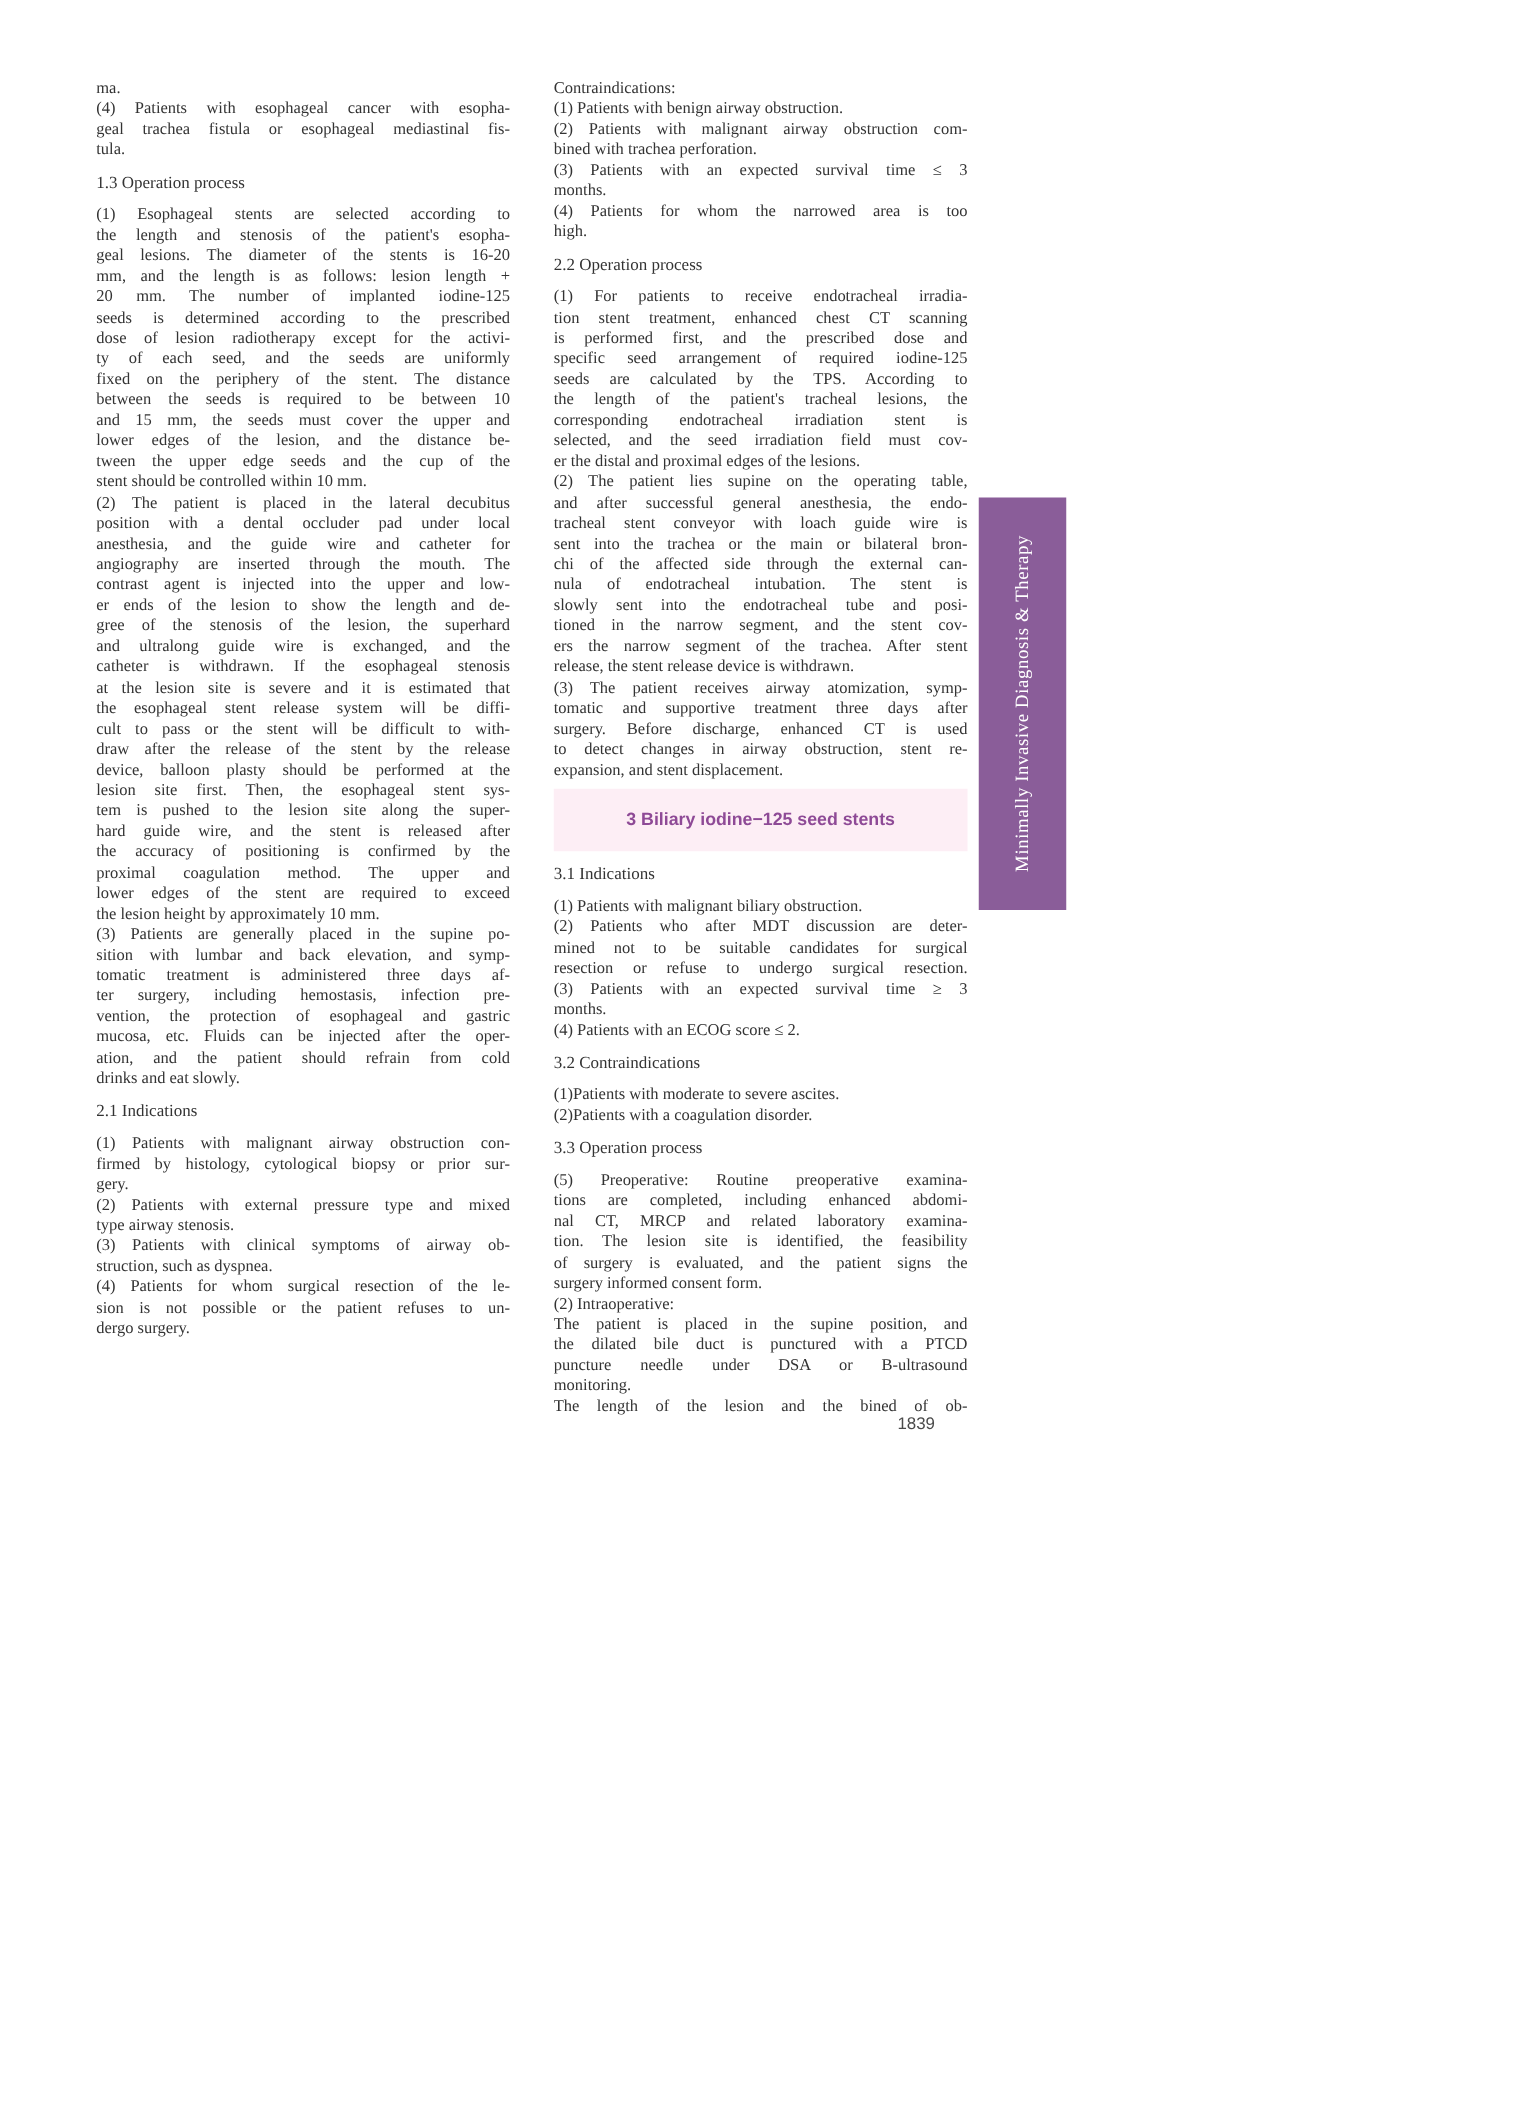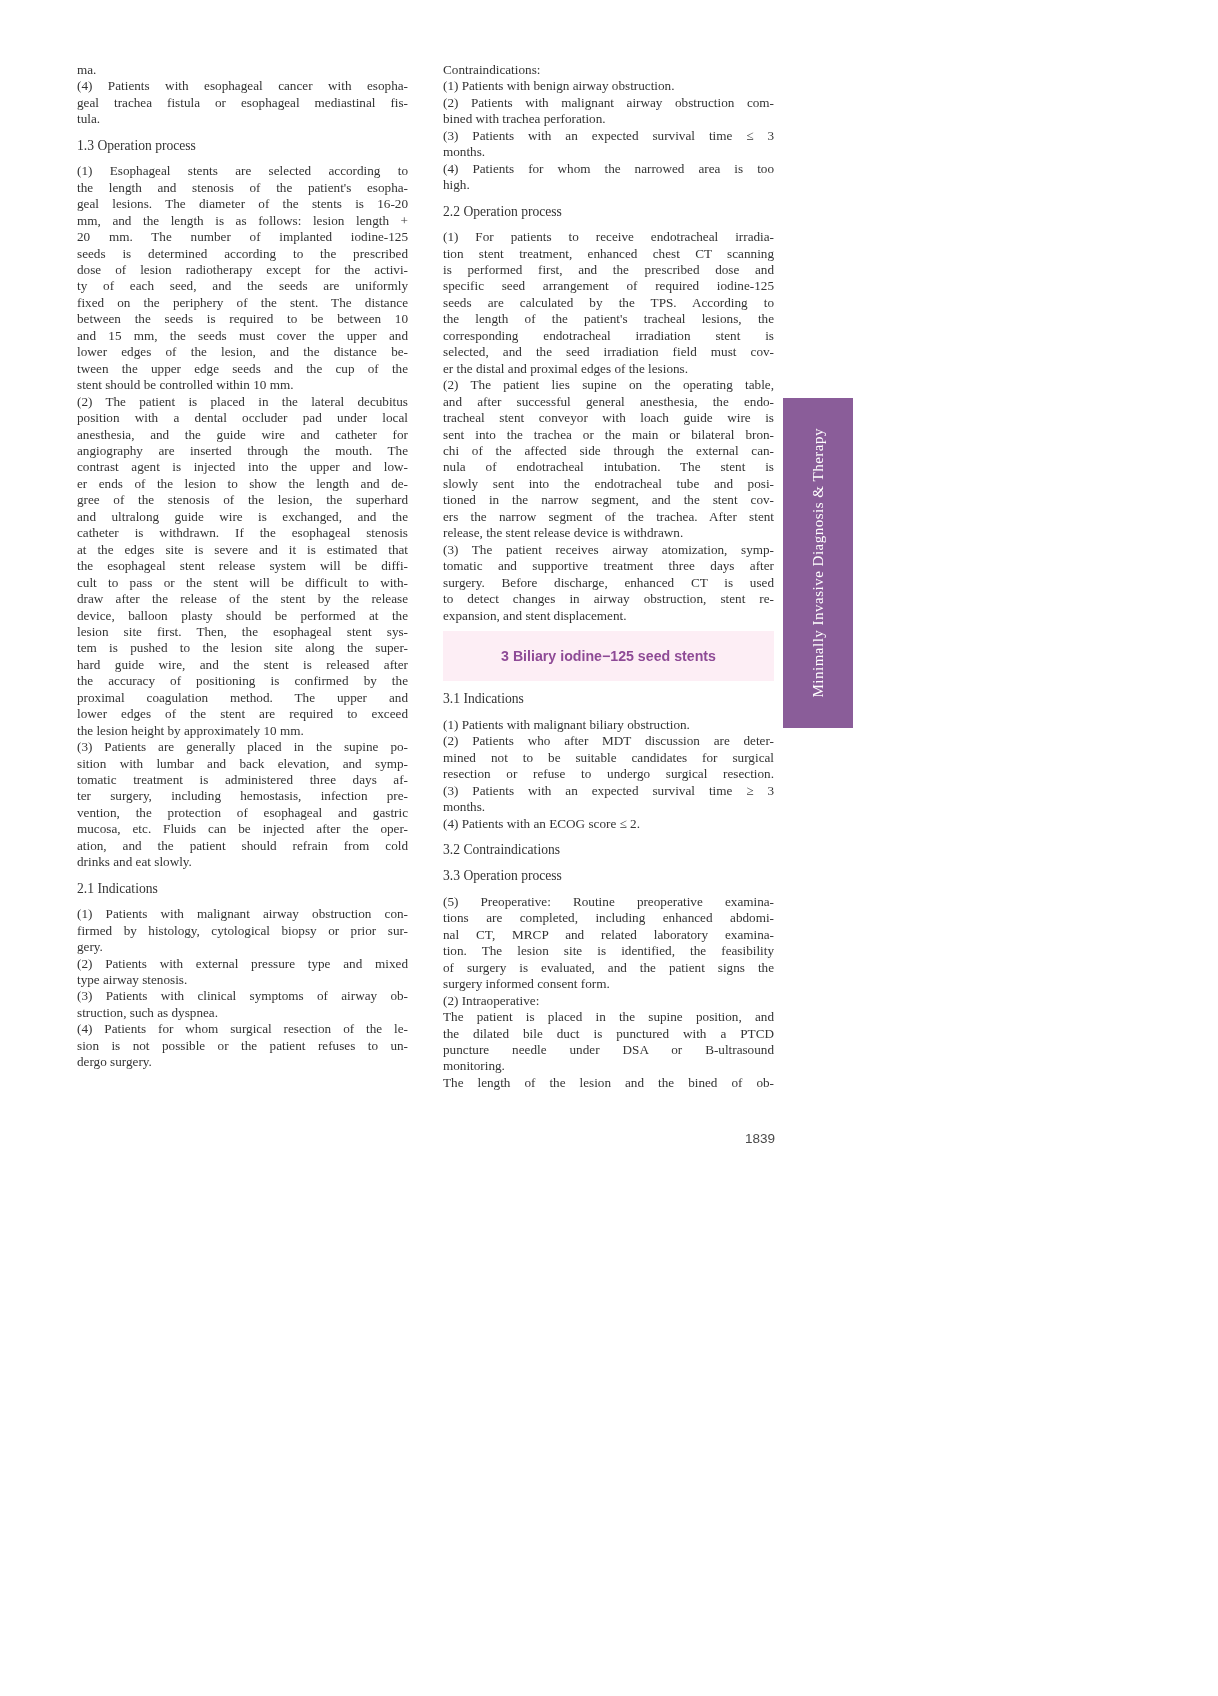--- a/index.html
+++ b/index.html
@@ -24,21 +24,21 @@
     position:absolute; left:783px; top:398px; width:70px; height:330px;
     background:var(--banner-bg,#8a5d99);
     display:flex; align-items:center; justify-content:center;
   }
   .side-banner-text {
     writing-mode:vertical-rl; transform:rotate(180deg);
     color:var(--banner-text,#ffffff); font-family:"Liberation Serif", serif;
     font-size:15px; letter-spacing:0.5px; white-space:nowrap;
   }
   .page-number {
-    position:absolute; left:690px; top:1131px; width:85px; text-align:right;
+    position:absolute; left:663px; top:1131px; width:85px; text-align:right;
     font-family:"Liberation Sans", sans-serif; font-size:13.5px;
     color:var(--pagenum,#4a4a4a);
   }
 </style>
 </head>
 <body>
 
 <div class="page">
   <div class="col col-left" id="col-left">
       <div class="para">
@@ -67,21 +67,21 @@
       <div class="para">
         <div class="line just">(2) The patient is placed in the lateral decubitus</div>
         <div class="line just">position with a dental occluder pad under local</div>
         <div class="line just">anesthesia, and the guide wire and catheter for</div>
         <div class="line just">angiography are inserted through the mouth. The</div>
         <div class="line just">contrast agent is injected into the upper and low-</div>
         <div class="line just">er ends of the lesion to show the length and de-</div>
         <div class="line just">gree of the stenosis of the lesion, the superhard</div>
         <div class="line just">and ultralong guide wire is exchanged, and the</div>
         <div class="line just">catheter is withdrawn. If the esophageal stenosis</div>
-        <div class="line just">at the edges site is severe and it is estimated that</div>
+        <div class="line just">at the lesion site is severe and it is estimated that</div>
         <div class="line just">the esophageal stent release system will be diffi-</div>
         <div class="line just">cult to pass or the stent will be difficult to with-</div>
         <div class="line just">draw after the release of the stent by the release</div>
         <div class="line just">device, balloon plasty should be performed at the</div>
         <div class="line just">lesion site first. Then, the esophageal stent sys-</div>
         <div class="line just">tem is pushed to the lesion site along the super-</div>
         <div class="line just">hard guide wire, and the stent is released after</div>
         <div class="line just">the accuracy of positioning is confirmed by the</div>
         <div class="line just">proximal coagulation method. The upper and</div>
         <div class="line just">lower edges of the stent are required to exceed</div>
@@ -158,20 +158,24 @@
       <div class="para">
         <div class="line">(1) Patients with malignant biliary obstruction.</div>
         <div class="line just">(2) Patients who after MDT discussion are deter-</div>
         <div class="line just">mined not to be suitable candidates for surgical</div>
         <div class="line just">resection or refuse to undergo surgical resection.</div>
         <div class="line just">(3) Patients with an expected survival time ≥ 3</div>
         <div class="line">months.</div>
         <div class="line">(4) Patients with an ECOG score ≤ 2.</div>
       </div>
       <div class="subheading">3.2 Contraindications</div>
+      <div class="para">
+        <div class="line">(1)Patients with moderate to severe ascites.</div>
+        <div class="line">(2)Patients with a coagulation disorder.</div>
+      </div>
       <div class="subheading">3.3 Operation process</div>
       <div class="para">
         <div class="line just">(5) Preoperative: Routine preoperative examina-</div>
         <div class="line just">tions are completed, including enhanced abdomi-</div>
         <div class="line just">nal CT, MRCP and related laboratory examina-</div>
         <div class="line just">tion. The lesion site is identified, the feasibility</div>
         <div class="line just">of surgery is evaluated, and the patient signs the</div>
         <div class="line">surgery informed consent form.</div>
         <div class="line">(2) Intraoperative:</div>
         <div class="line just">The patient is placed in the supine position, and</div>

